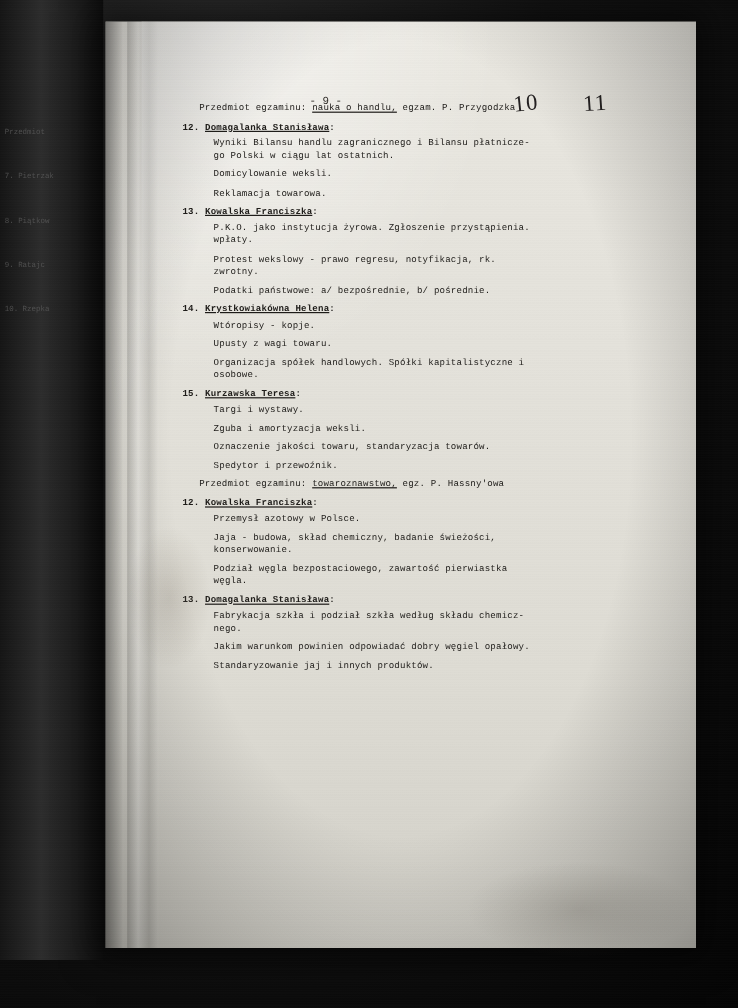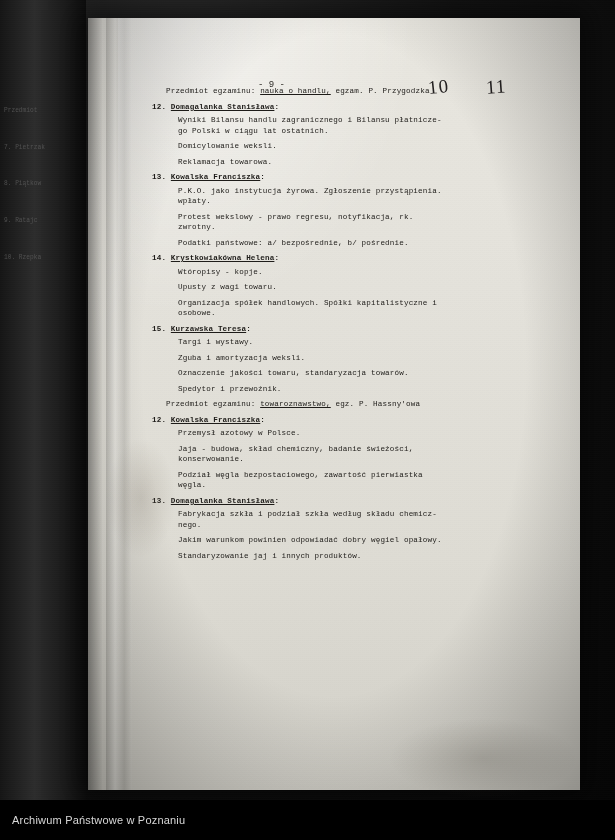--- a/index.html
+++ b/index.html
@@ -267,16 +267,13 @@
 
     </div>
 
     <div class="smudge" style="left:18px; top:420px; width:70px; height:120px; background:radial-gradient(ellipse at 50% 50%, rgba(120,110,95,0.22), rgba(0,0,0,0) 70%);"></div>
     <div class="smudge" style="left:300px; top:700px; width:190px; height:80px; background:radial-gradient(ellipse at 50% 50%, rgba(90,85,75,0.20), rgba(0,0,0,0) 70%);"></div>
     <div class="vignette"></div>
   </div>
 
   <div class="noise"></div>
 
-  <div class="caption">
-    <span>Archiwum Państwowe w Poznaniu</span>
-  </div>
 </div>
 
 </body></html>

